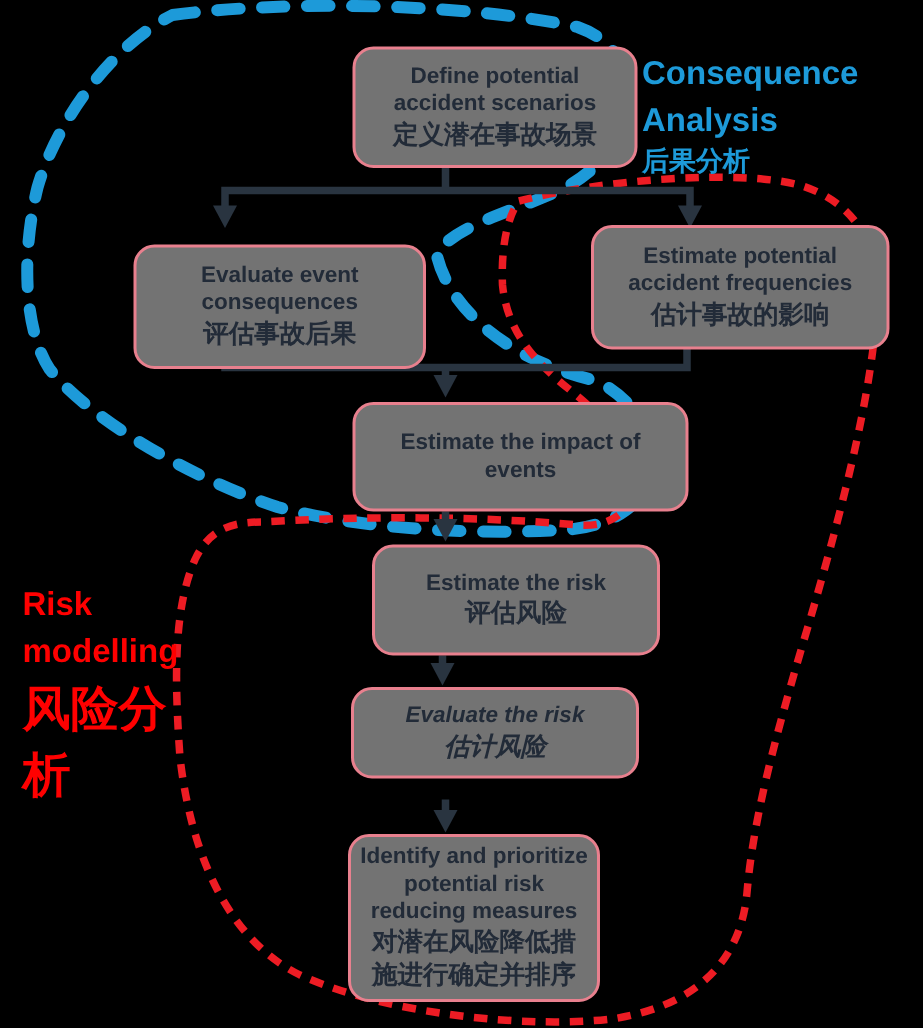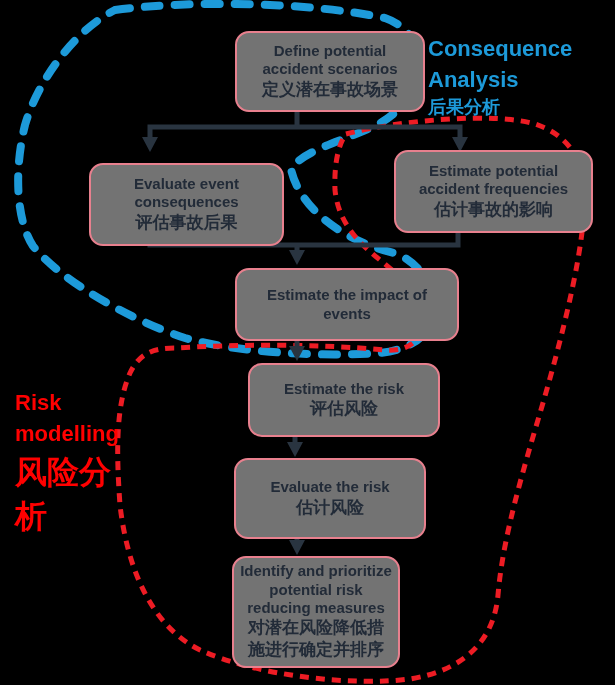--- a/index.html
+++ b/index.html
@@ -33,21 +33,21 @@
     padding:4px 6px;
     margin-left:32px;
   }
   .box .en{font-size:15px;line-height:1.22;display:block;}
   .box .zh{font-size:17px;line-height:1.3;display:block;}
   #box-define{left:203px;top:31px;width:190px;height:81px;}
   #box-evaluate-cons{left:57px;top:163px;width:195px;height:83px;}
   #box-frequencies{left:362px;top:150px;width:199px;height:83px;}
   #box-impact{left:203px;top:268px;width:224px;height:73px;}
   #box-estimate-risk{left:216px;top:363px;width:192px;height:74px;}
-  #box-evaluate-risk{left:202px;top:458px;width:192px;height:81px;}
+  #box-evaluate-risk{left:202px;top:458px;width:192px;height:61px;font-style:italic;}
   #box-measures{left:200px;top:556px;width:168px;height:112px;}
   .floating-label{
     position:absolute;z-index:3;
     font-weight:bold;
   }
   #label-consequence{
     left:428px;top:8px;width:185px;
     color:#1D9AD9;font-size:22px;line-height:1.42;margin-top:25px;
   }
   #label-consequence .zh{font-size:18px;}

